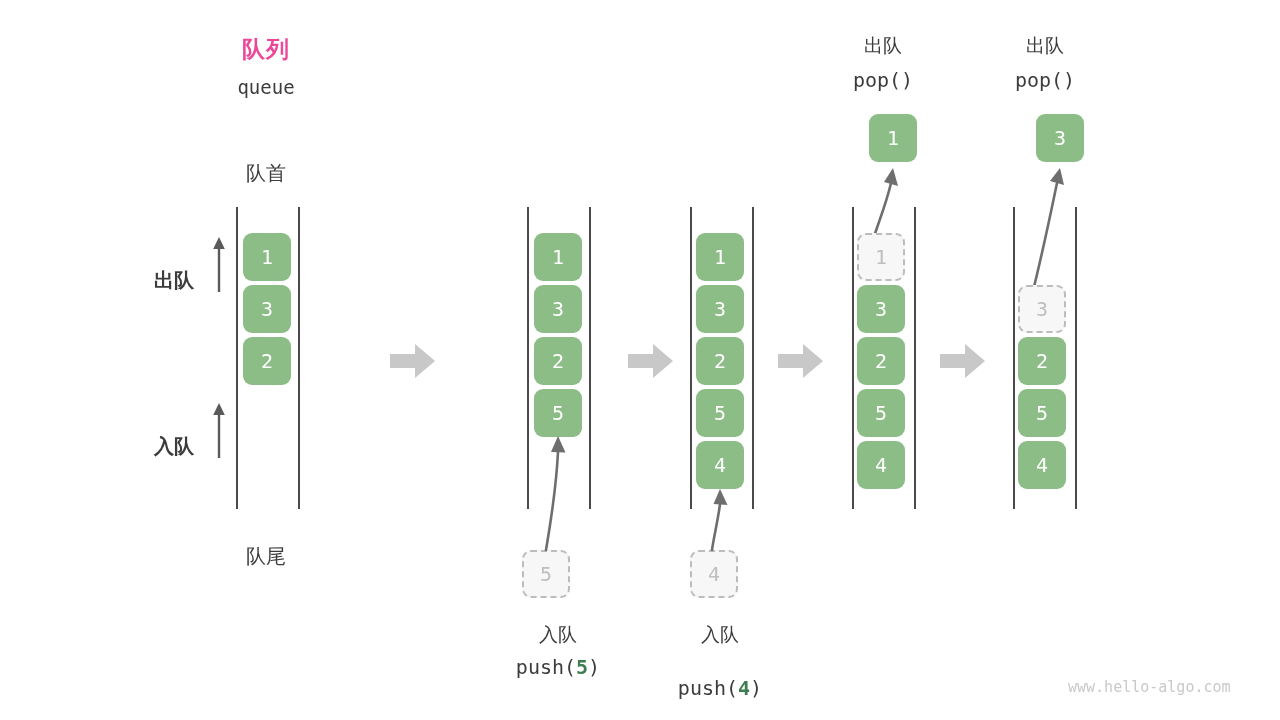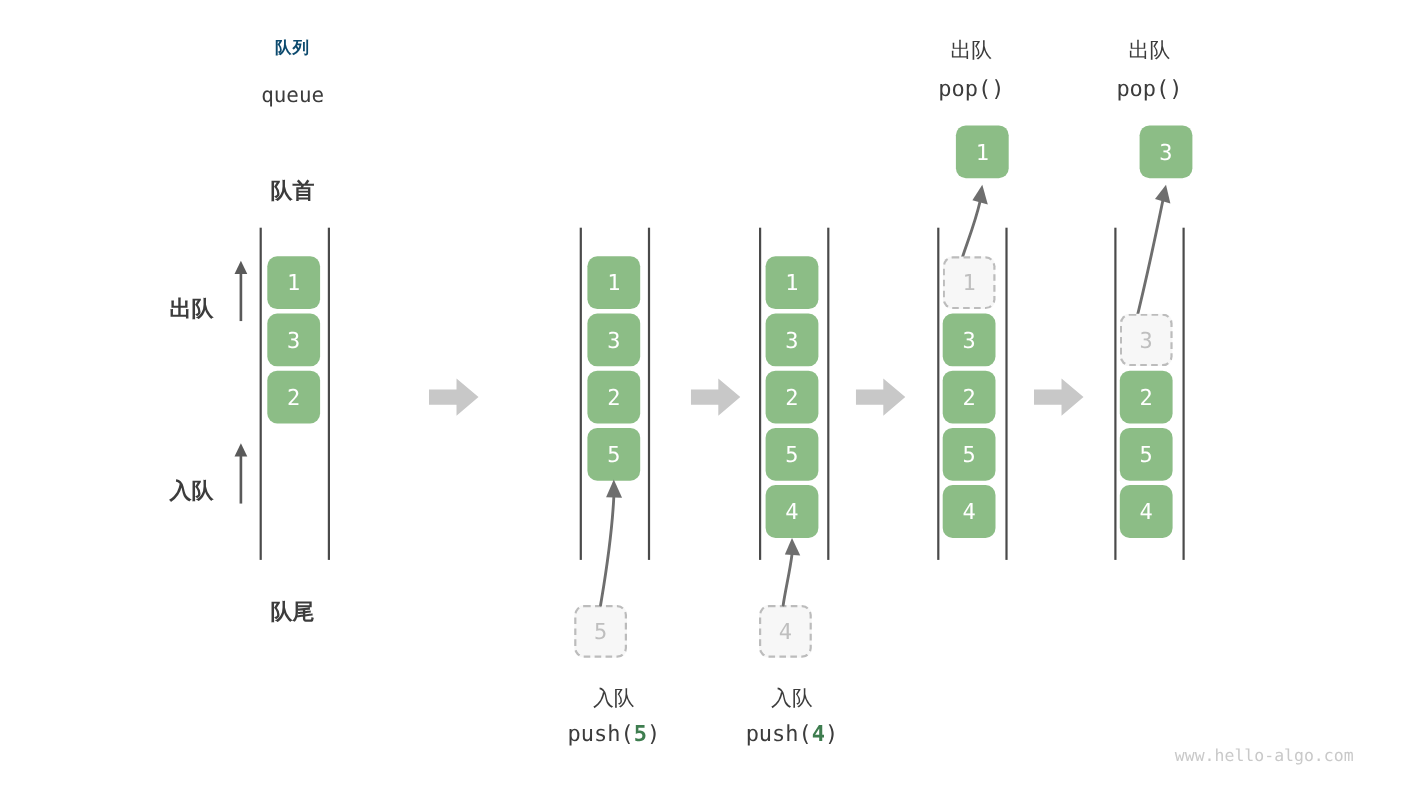--- a/index.html
+++ b/index.html
@@ -20,23 +20,23 @@
     left: 0; top: 0;
     width: 1280px;
     height: 720px;
   }
 
   
   .abs { position: absolute; }
 
   
   .title-cn {
-    font-size: 15px;
+    font-size: 23px;
     font-weight: bold;
-    color: #0c4a6e;
+    color: #ec4899;
     text-align: center;
     white-space: nowrap;
     letter-spacing: 1px;
   }
   .title-mono {
     font-family: "DejaVu Sans Mono", "Liberation Mono", monospace;
     font-size: 19px;
     color: #3c3c3c;
     text-align: center;
     white-space: nowrap;
@@ -58,21 +58,21 @@
 
   .side-label {
     font-size: 20px;
     font-weight: bold;
     color: #3c3c3c;
     white-space: nowrap;
     text-align: center;
   }
   .endpoint-label {
     font-size: 20px;
-    font-weight: bold;
+    font-weight: normal;
     color: #3c3c3c;
     white-space: nowrap;
     text-align: center;
   }
 
   
   .rail {
     position: absolute;
     width: 1.6px;
     background: #4a4a4a;
@@ -202,21 +202,21 @@
 
   <div class="cell ghost" style="left:690px; top:550px;">4</div>
   <div class="motion" style="left:690px; top:486px;">
     <svg width="50" height="68" viewBox="0 0 50 68">
       <path d="M 22 64 C 24 50, 28 34, 30 18" stroke="#6e6e6e" stroke-width="2.6" fill="none" stroke-linecap="round"></path>
       <polygon points="30,3 23.5,18 37.5,19" fill="#6e6e6e"></polygon>
     </svg>
   </div>
 
   <div class="op-cn abs" style="left:660px; top:622px; width:120px;">入队</div>
-  <div class="op-mono abs" style="left:660px; top:655px; width:120px;"><span>push(</span><span class="hl">4</span><span>)</span></div>
+  <div class="op-mono abs" style="left:660px; top:676px; width:120px;"><span>push(</span><span class="hl">4</span><span>)</span></div>
 
   <div class="flow-arrow" style="left:778px; top:343px;">
     <svg width="46" height="36" viewBox="0 0 46 36">
       <polygon points="0,11 25,11 25,1 45,18 25,35 25,25 0,25" fill="#c8c8c8"></polygon>
     </svg>
   </div>
 
   <div class="op-cn abs" style="left:823px; top:33px; width:120px;">出队</div>
   <div class="op-mono abs" style="left:823px; top:68px; width:120px;">pop()</div>
 

